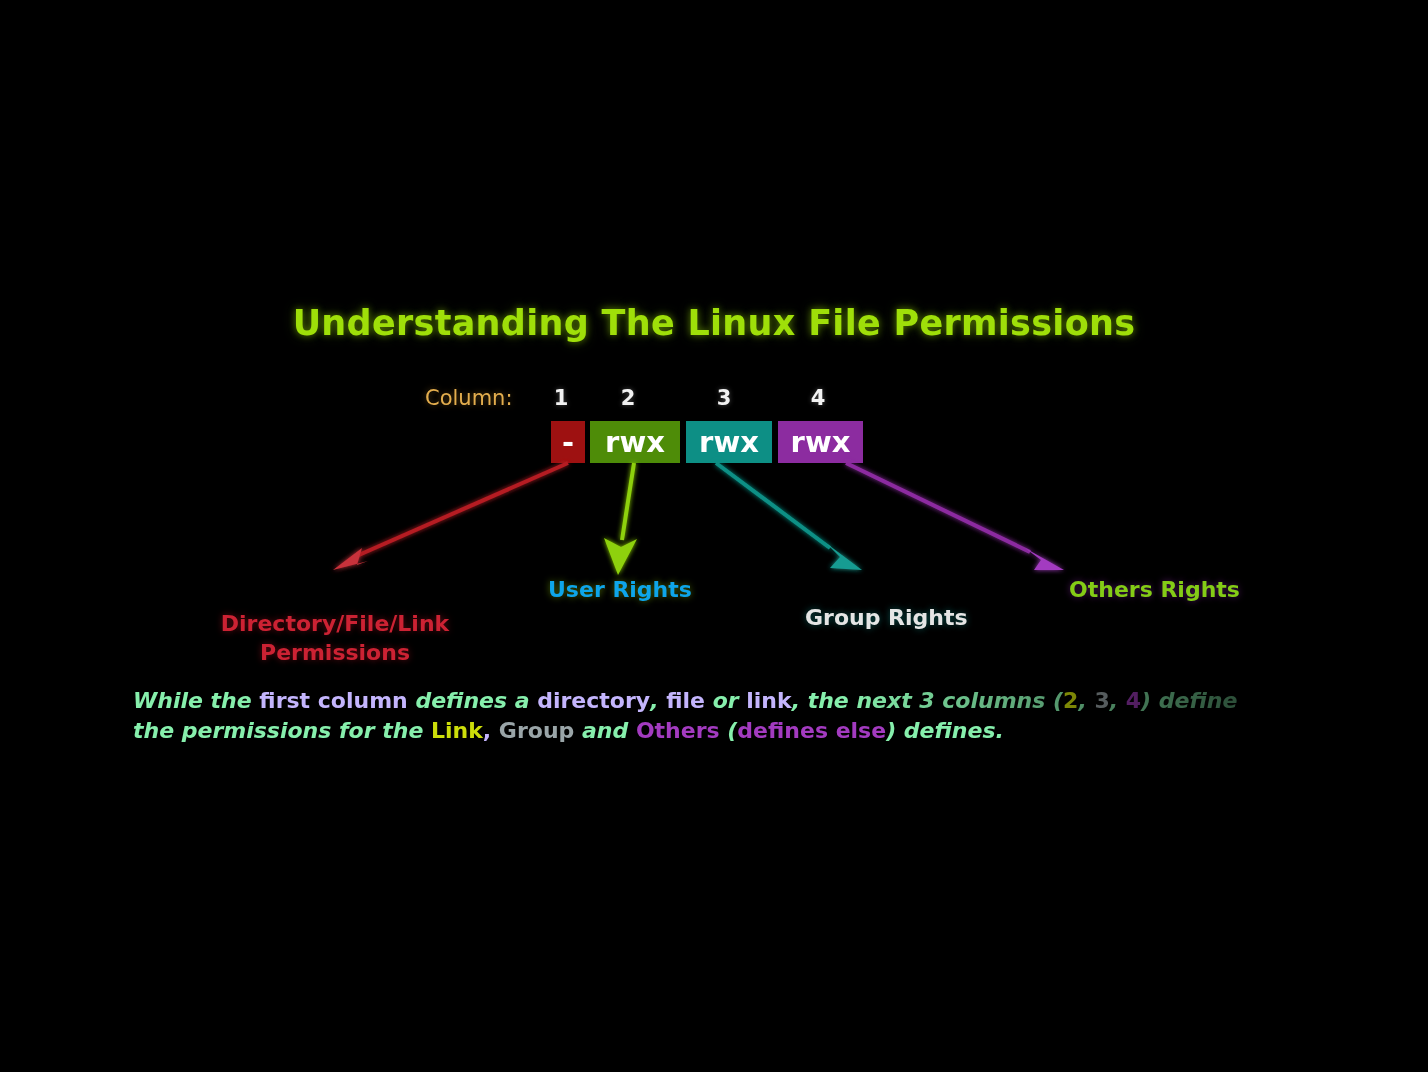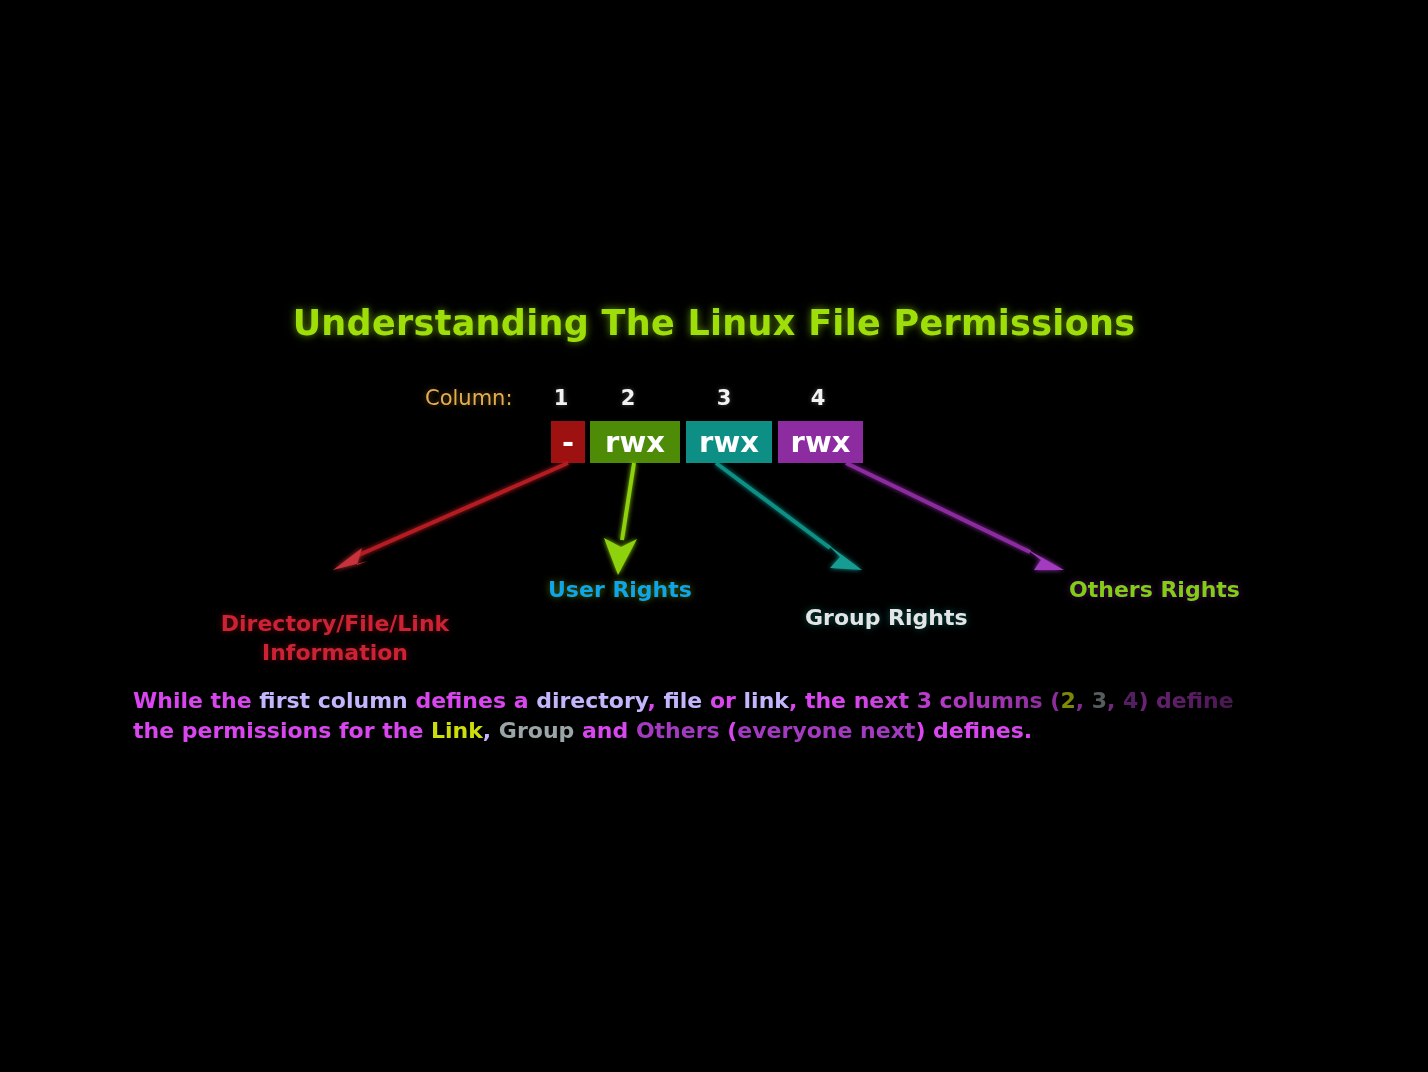--- a/index.html
+++ b/index.html
@@ -145,21 +145,21 @@
     left: 133px;
     top: 686px;
     width: 1295px;
     font-size: 22px;
     font-weight: bold;
     line-height: 30px;
     color: #20d47e;
     white-space: nowrap;
     overflow: hidden;
   }
-  #paragraph .t-green  { color: #d946ef; }
+  #paragraph .t-green  { color: #86efac; font-style: italic; }
   #paragraph .t-red    { color: #c4b5fd; }
   #paragraph .t-yellow { color: #ccdd0a; }
   #paragraph .t-gray   { color: #9aa5a8; }
   #paragraph .t-purple { color: #a33bc0; }
   #paragraph .line { display: block; }
   #paragraph .fade-tail {
     -webkit-mask-image: linear-gradient(to right, #000 0%, #000 55%, transparent 100%);
     mask-image: linear-gradient(to right, #000 0%, #000 55%, transparent 100%);
   }
 </style>
@@ -233,24 +233,24 @@
     </g>
 
     <g filter="url(#glow-purple)">
       <line x1="846" y1="463" x2="1030" y2="552" stroke="#8c2ca0" stroke-width="4"></line>
       <polygon points="1064,570 1025,548 1041,560 1034,570" fill="#a33bc0"></polygon>
     </g>
   </svg>
 
   <div class="arrow-label" id="label-directory">
     <span>Directory/File/Link</span><br>
-    <span>Information</span>
+    <span>Permissions</span>
   </div>
   <div class="arrow-label" id="label-user">User Rights</div>
   <div class="arrow-label" id="label-group">Group Rights</div>
   <div class="arrow-label" id="label-others">Others Rights</div>
 
   <div id="paragraph">
     <span class="line fade-tail"><span class="t-green">While the </span><span class="t-red">first column</span><span class="t-green"> defines a </span><span class="t-red">directory</span><span class="t-green">, </span><span class="t-red">file</span><span class="t-green"> or </span><span class="t-red">link</span><span class="t-green">, the next 3 columns (</span><span class="t-yellow">2</span><span class="t-green">, </span><span class="t-gray">3</span><span class="t-green">, </span><span class="t-purple">4</span><span class="t-green">) define</span></span>
-      <span class="line"><span class="t-green">the permissions for the </span><span class="t-yellow">Link</span><span class="t-red">, </span><span class="t-gray">Group</span><span class="t-green"> and </span><span class="t-purple">Others</span><span class="t-green"> (</span><span class="t-purple">everyone next</span><span class="t-green">)</span><span class="t-green"> defines.</span></span>
+      <span class="line"><span class="t-green">the permissions for the </span><span class="t-yellow">Link</span><span class="t-red">, </span><span class="t-gray">Group</span><span class="t-green"> and </span><span class="t-purple">Others</span><span class="t-green"> (</span><span class="t-purple">defines else</span><span class="t-green">)</span><span class="t-green"> defines.</span></span>
   </div>
 
 </div>
 
 </body></html>

